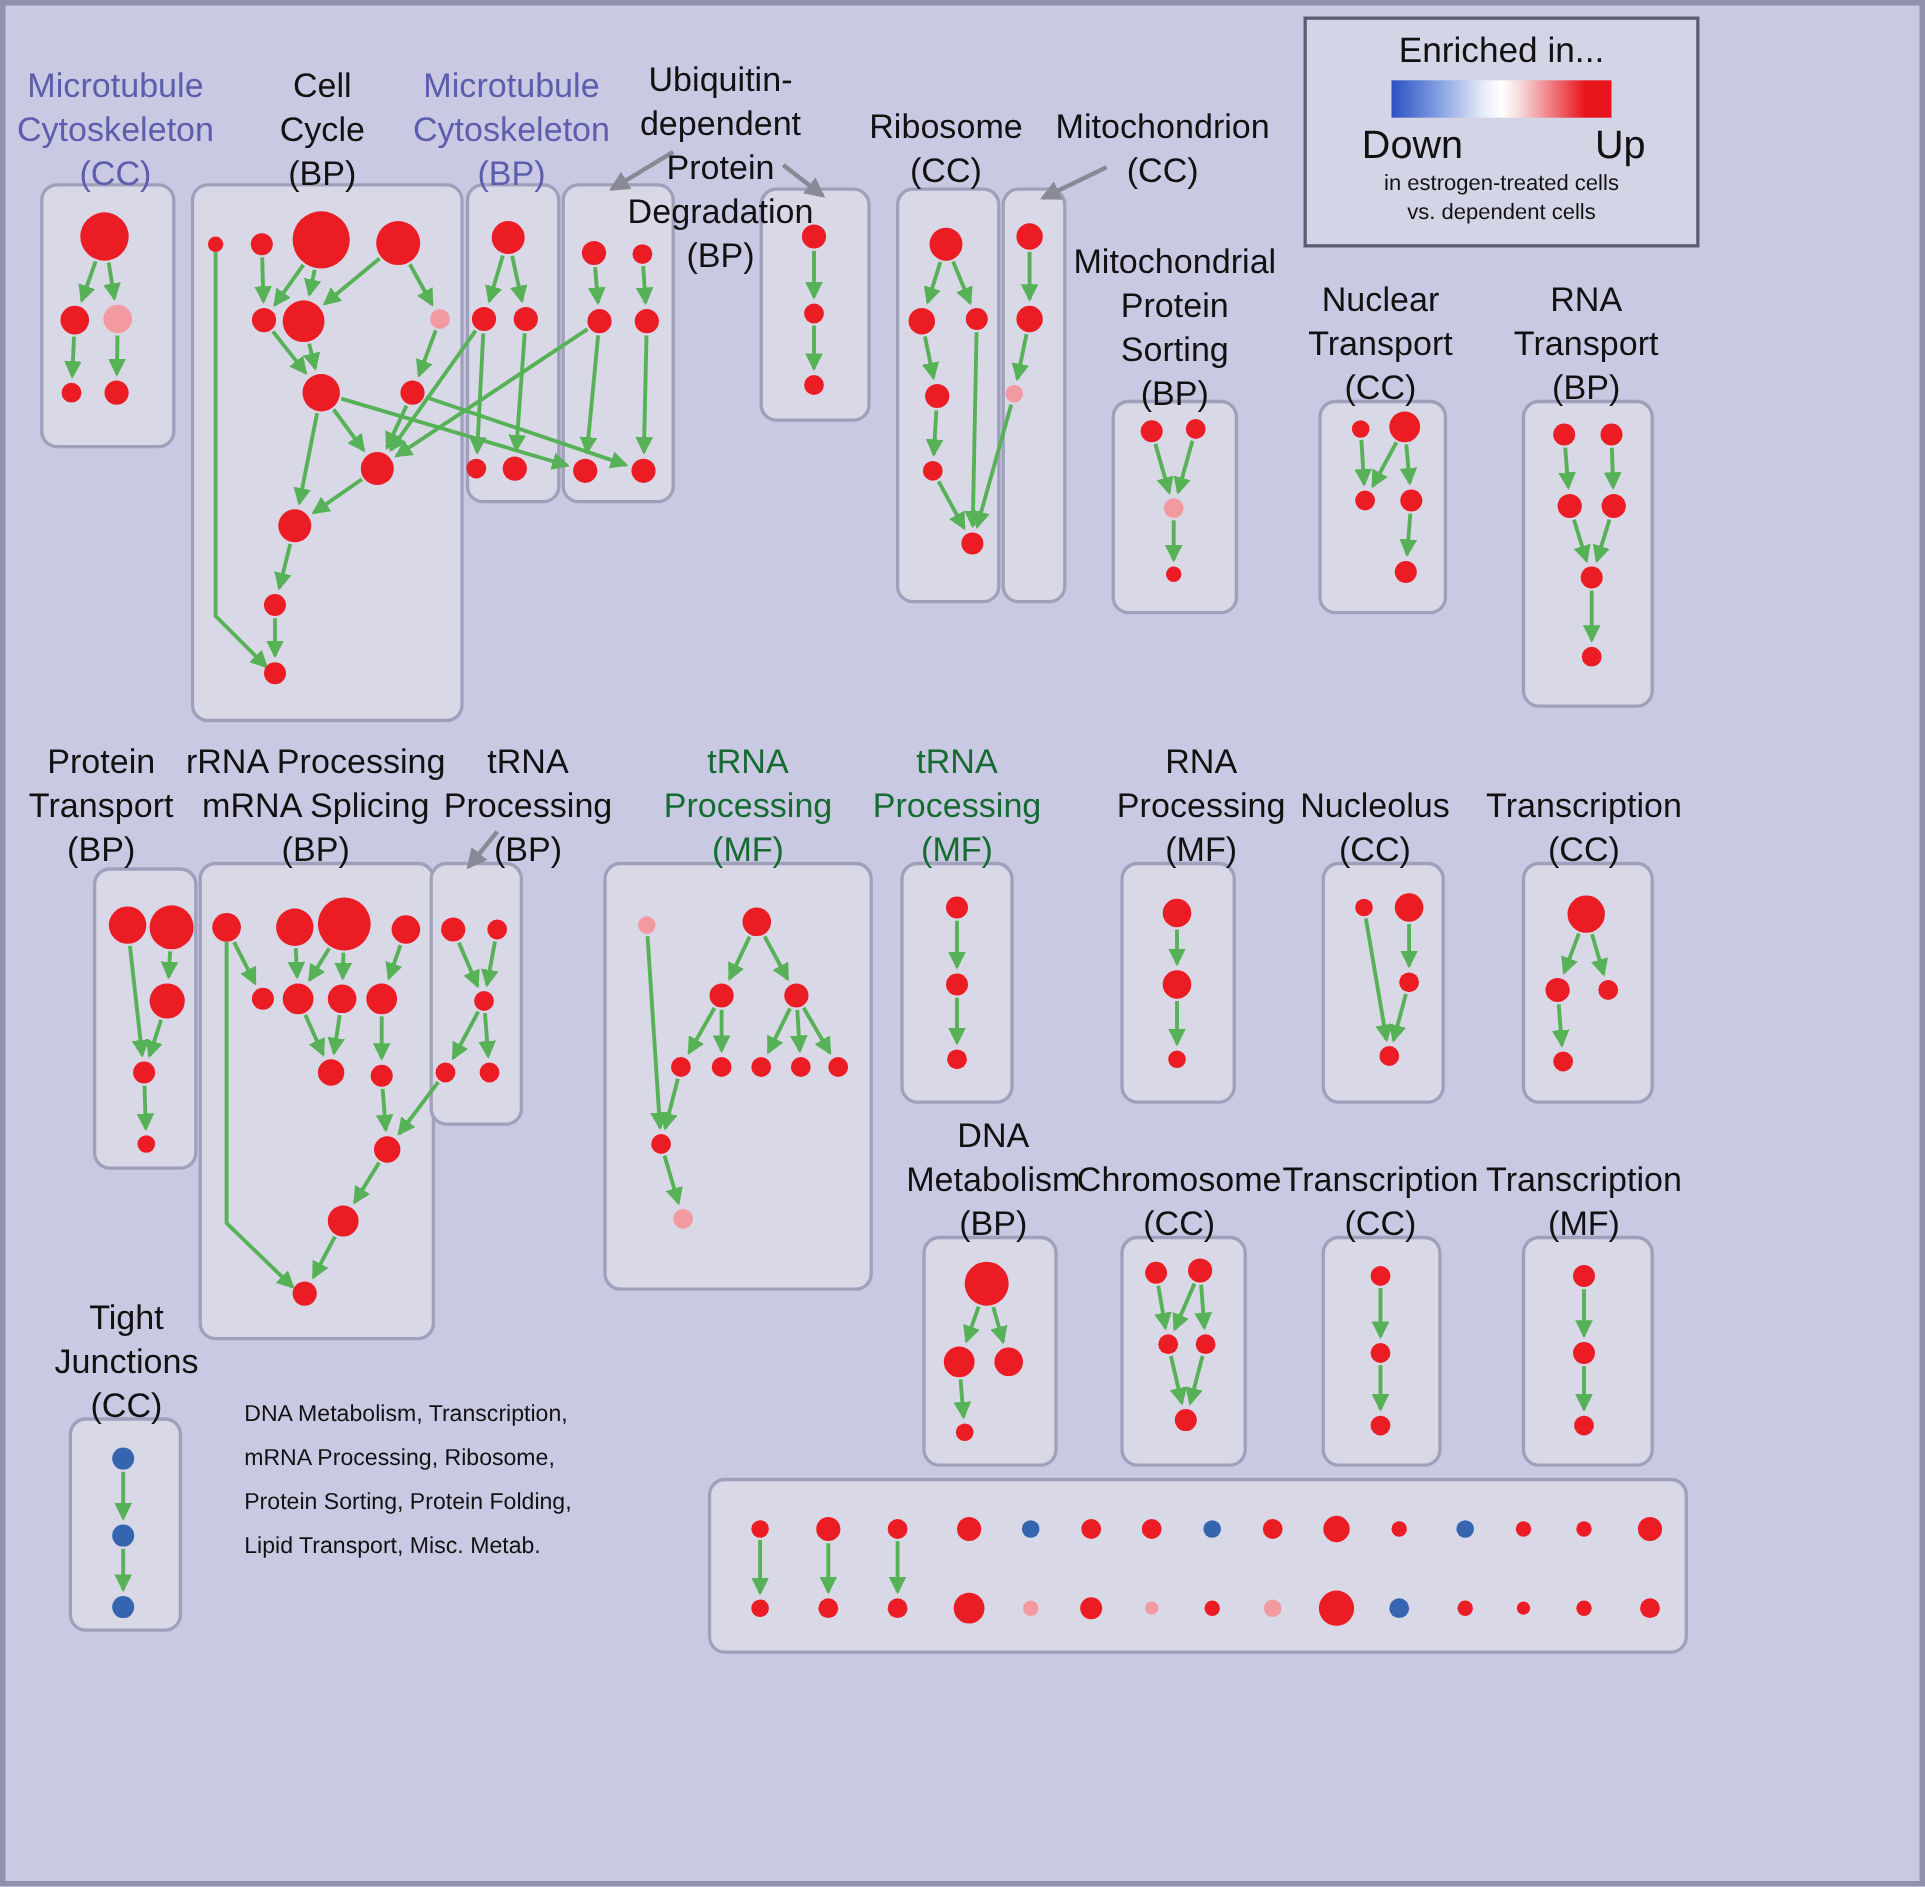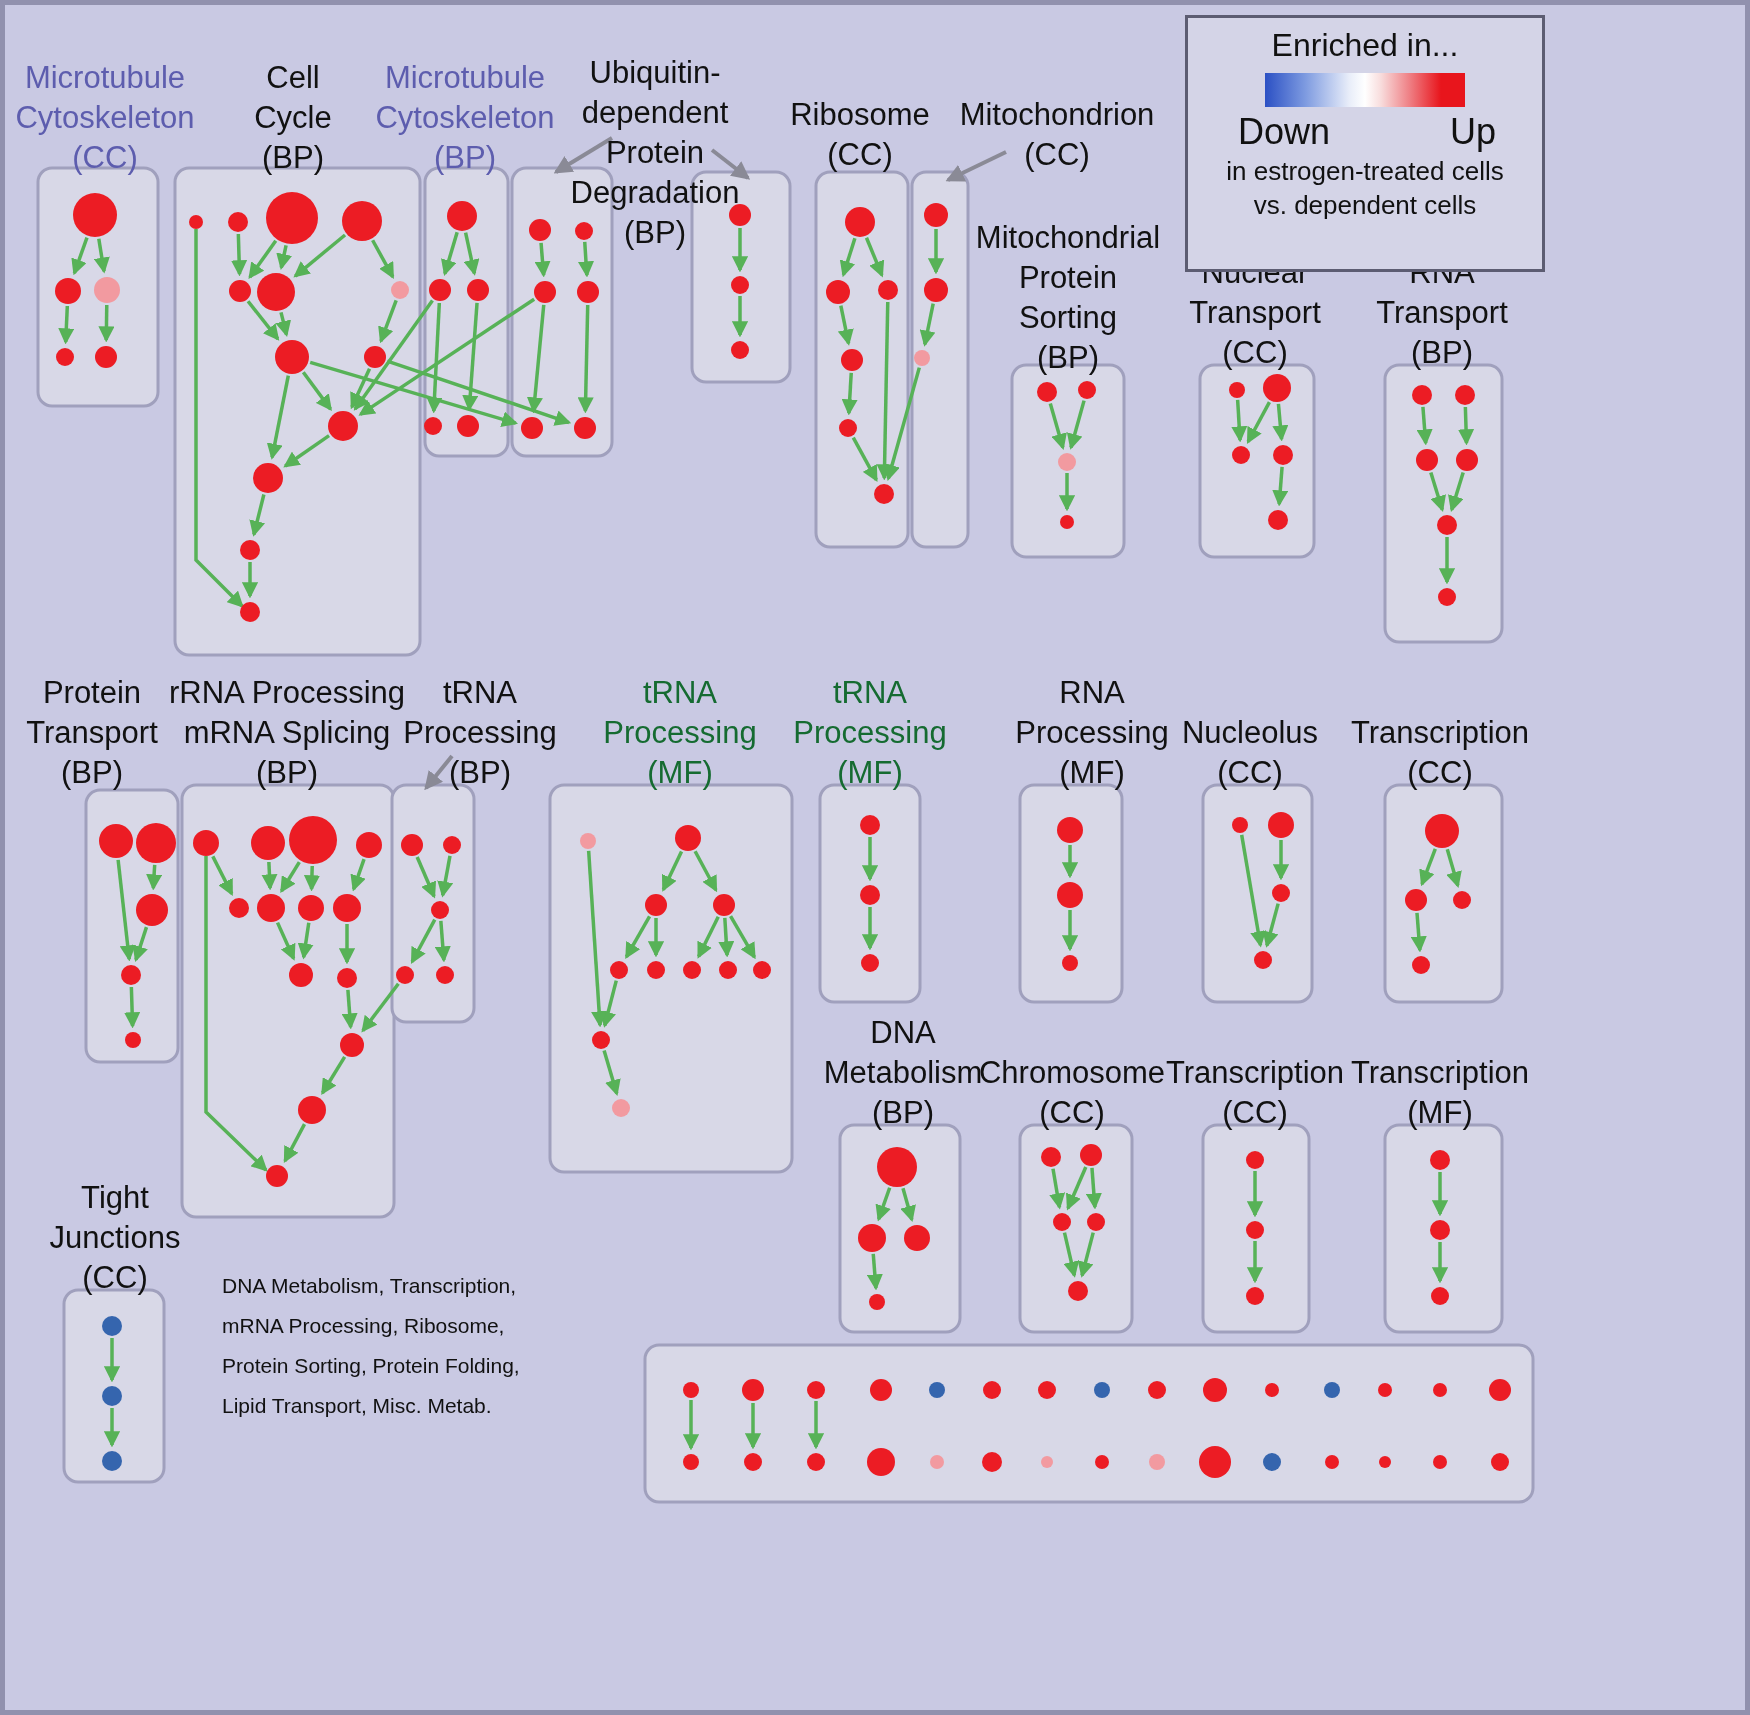--- a/index.html
+++ b/index.html
@@ -4,31 +4,31 @@
 <style>
   html,body{margin:0;padding:0;}
   body{
     width:1750px;height:1715px;
     font-family:"Liberation Sans",sans-serif;
     background:#c9c9e3;
   }
   .stage{position:relative;width:1750px;height:1715px;overflow:hidden;}
   #diagram{position:absolute;left:0;top:0;}
   .legend{
-    position:absolute;left:1185px;top:15px;width:360px;height:257px;
+    position:absolute;left:1185px;top:15px;width:360px;height:210px;
     background:#d4d4e7;border:3px solid #5c5c72;box-sizing:border-box;
     text-align:center;color:#111;
   }
   .legend-title{font-size:32px;margin-top:9px;}
   .legend-bar{
     width:200px;height:34px;margin:9px auto 0;
     background:linear-gradient(90deg,#2b50c4 0%,#7d9ae0 20%,#e8edf9 42%,#ffffff 50%,#f8dcdc 58%,#ef8186 72%,#e8151c 88%,#e8151c 100%);
   }
   .legend-row{display:flex;justify-content:space-between;padding:4px 46px 0 50px;font-size:36px;}
-  .legend-sub{font-size:26px;margin-top:3px;}
+  .legend-sub{font-size:20px;margin-top:3px;}
   .note{
     position:absolute;left:222px;top:1266px;
     font-size:21px;line-height:40px;color:#111;white-space:nowrap;
   }
   svg text{font-family:"Liberation Sans",sans-serif;}
 </style>
 </head>
 <body>
 
 <div class="stage">

